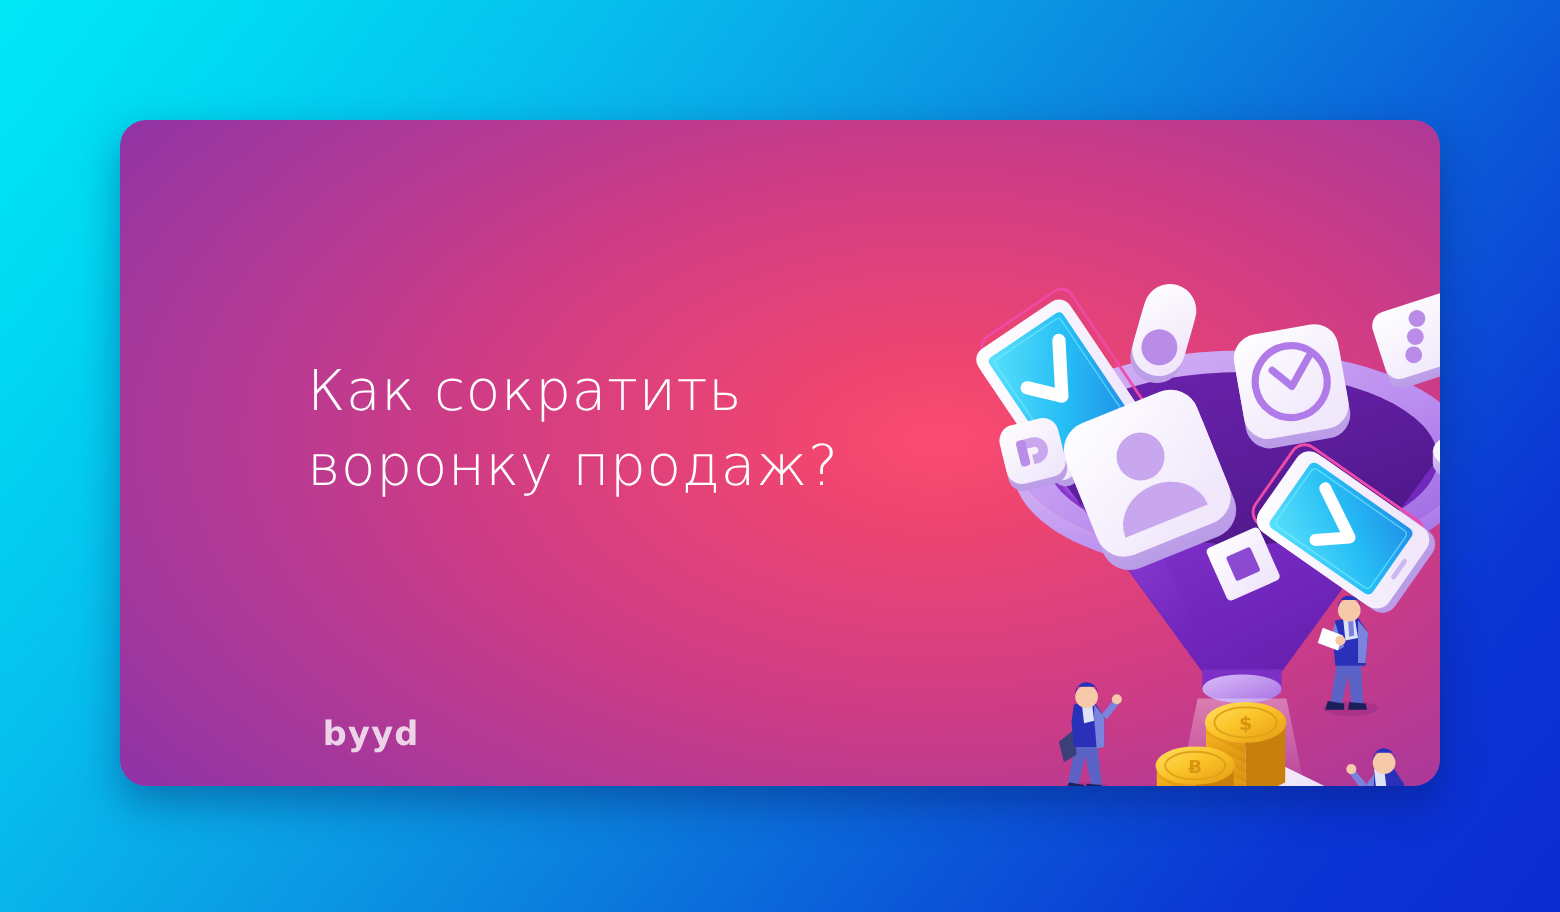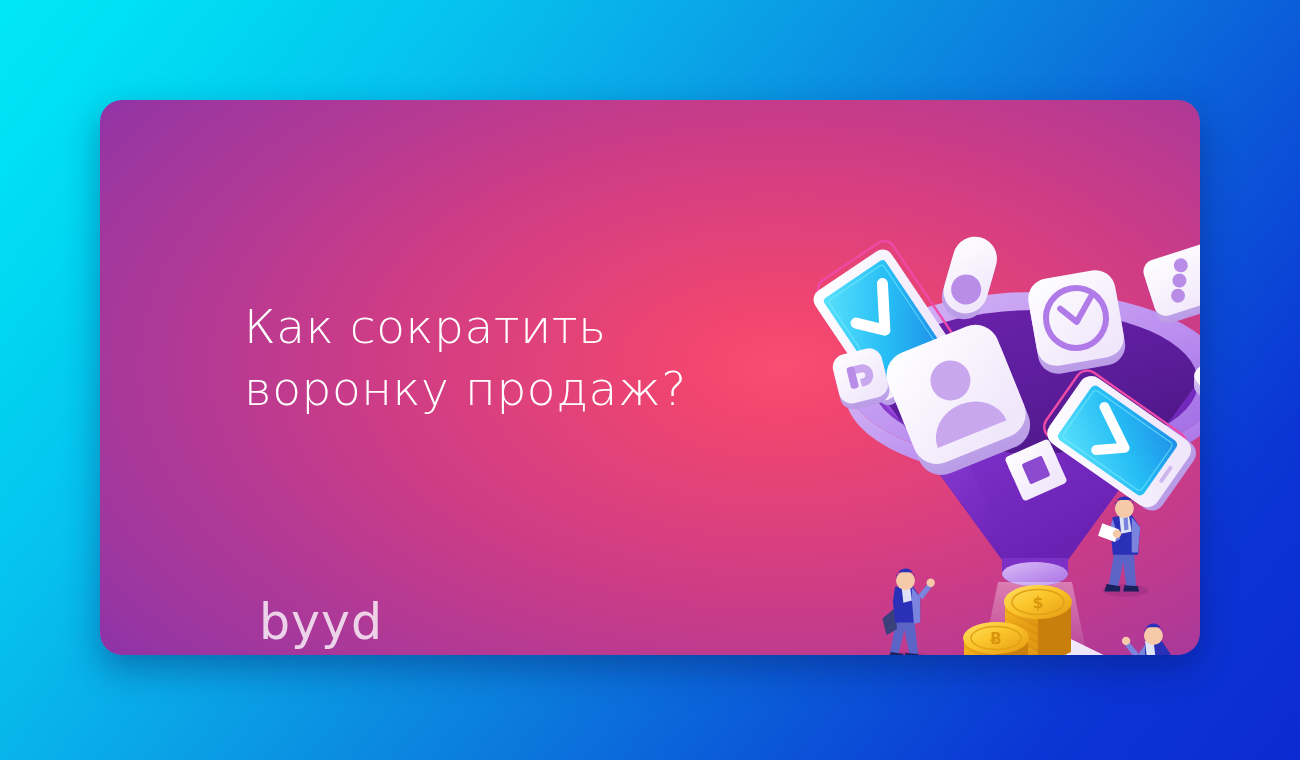--- a/index.html
+++ b/index.html
@@ -60,39 +60,39 @@
         #a0379e 55%,
         #8731ab 68%,
         #7029b4 80%,
         #5f23b9 90%,
         #5420bb 100%);
   }
 
   
   .headline {
     position: absolute;
-    left: 144px;
+    left: 156px;
     top: 196px;
     width: 520px;
     color: #ffffff;
     font-family: "DejaVu Sans", sans-serif;
     font-size: 47px;
     font-weight: 300;
     line-height: 62px;
     letter-spacing: 0.6px;
     white-space: pre-line;
   }
   .logo {
     position: absolute;
-    left: 159px;
+    left: 169px;
     top: 498px;
     color: rgba(255, 255, 255, 0.78);
     font-family: "DejaVu Sans", sans-serif;
-    font-size: 49px;
-    font-weight: 400;
+    font-size: 28px;
+    font-weight: 700;
     letter-spacing: 1px;
     line-height: 1;
   }
 
   
   .illustration {
     position: absolute;
     left: 700px;
     top: 130px;
     width: 470px;

